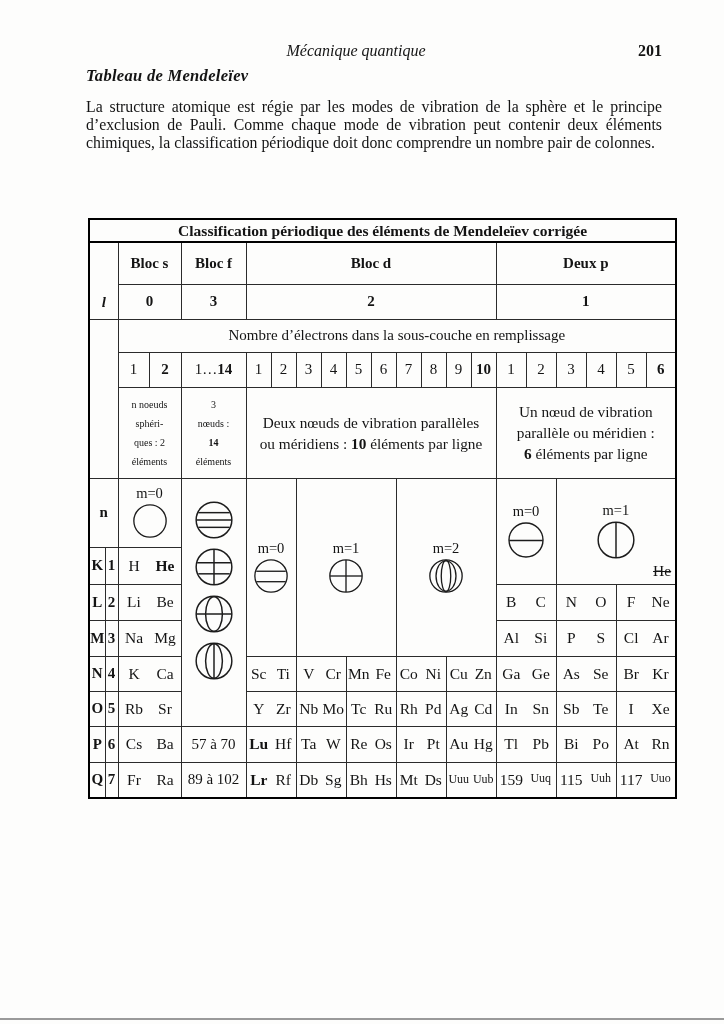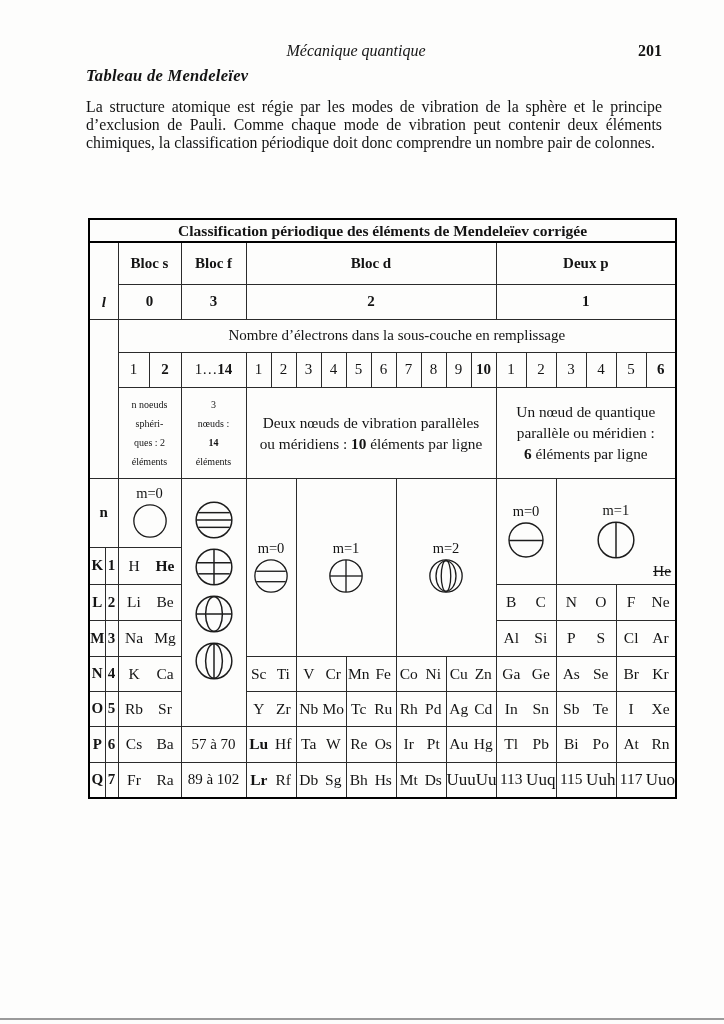--- a/index.html
+++ b/index.html
@@ -20,21 +20,21 @@
   table.mtab td{border:1px solid #2b2b2b;text-align:center;vertical-align:middle;
                 padding:0;overflow:hidden;}
   .t-title{font-weight:bold;font-size:15.5px;border-bottom:2px solid #000 !important;}
   .bold{font-weight:bold;}
   .l-stub{vertical-align:bottom !important;padding-bottom:8px !important;
           font-weight:bold;font-style:italic;}
   .desc{font-size:10px;line-height:19px;}
   .desc-wide{font-size:15.3px;line-height:21px;}
   .pair-in{display:flex;width:100%;font-size:15.5px;}
   .pair-in span{flex:1;text-align:center;white-space:nowrap;}
-  .small{font-size:17px;}
+  .small{font-size:12px;}
   .mode-stack{display:flex;flex-direction:column;align-items:center;justify-content:center;}
   .m-label{font-size:14.5px;line-height:17px;}
   .f-cell{vertical-align:top !important;}
   .f-stack{display:flex;flex-direction:column;align-items:center;padding-top:20px;gap:5px;}
   .rel{position:relative;}
   .he-x{position:absolute;right:4px;bottom:4px;text-decoration:line-through;
         font-size:15.5px;}
   svg.orb{display:block;}
   svg.orb *{stroke:#1c1c1c;fill:none;stroke-width:1.4;}
 
@@ -121,21 +121,21 @@
         <span>3</span><br>
         <span>nœuds :</span><br>
         <span class="bold">14</span><br>
         <span>éléments</span>
       </td>
       <td colspan="10" class="desc-wide">
         <span>Deux nœuds de vibration parallèles</span><br>
         <span>ou méridiens : </span><span class="bold">10</span><span> éléments par ligne</span>
       </td>
       <td colspan="6" class="desc-wide">
-        <span>Un nœud de quantique</span><br>
+        <span>Un nœud de vibration</span><br>
         <span>parallèle ou méridien :</span><br>
         <span class="bold">6</span><span> éléments par ligne</span>
       </td>
     </tr>
 
     <tr class="r-n">
       <td colspan="2" class="bold">n</td>
       <td colspan="2">
         <div class="mode-stack">
           <span class="m-label">m=0</span>
@@ -503,21 +503,21 @@
             </div>
           </td>
       <td colspan="2">
             <div class="pair-in">
               <span class="small">Uuu</span>
               <span class="small">Uub</span>
             </div>
           </td>
       <td colspan="2">
             <div class="pair-in">
-              <span>113</span>
+              <span>159</span>
               <span class="small">Uuq</span>
             </div>
           </td>
       <td colspan="2">
             <div class="pair-in">
               <span>115</span>
               <span class="small">Uuh</span>
             </div>
           </td>
       <td colspan="2">

